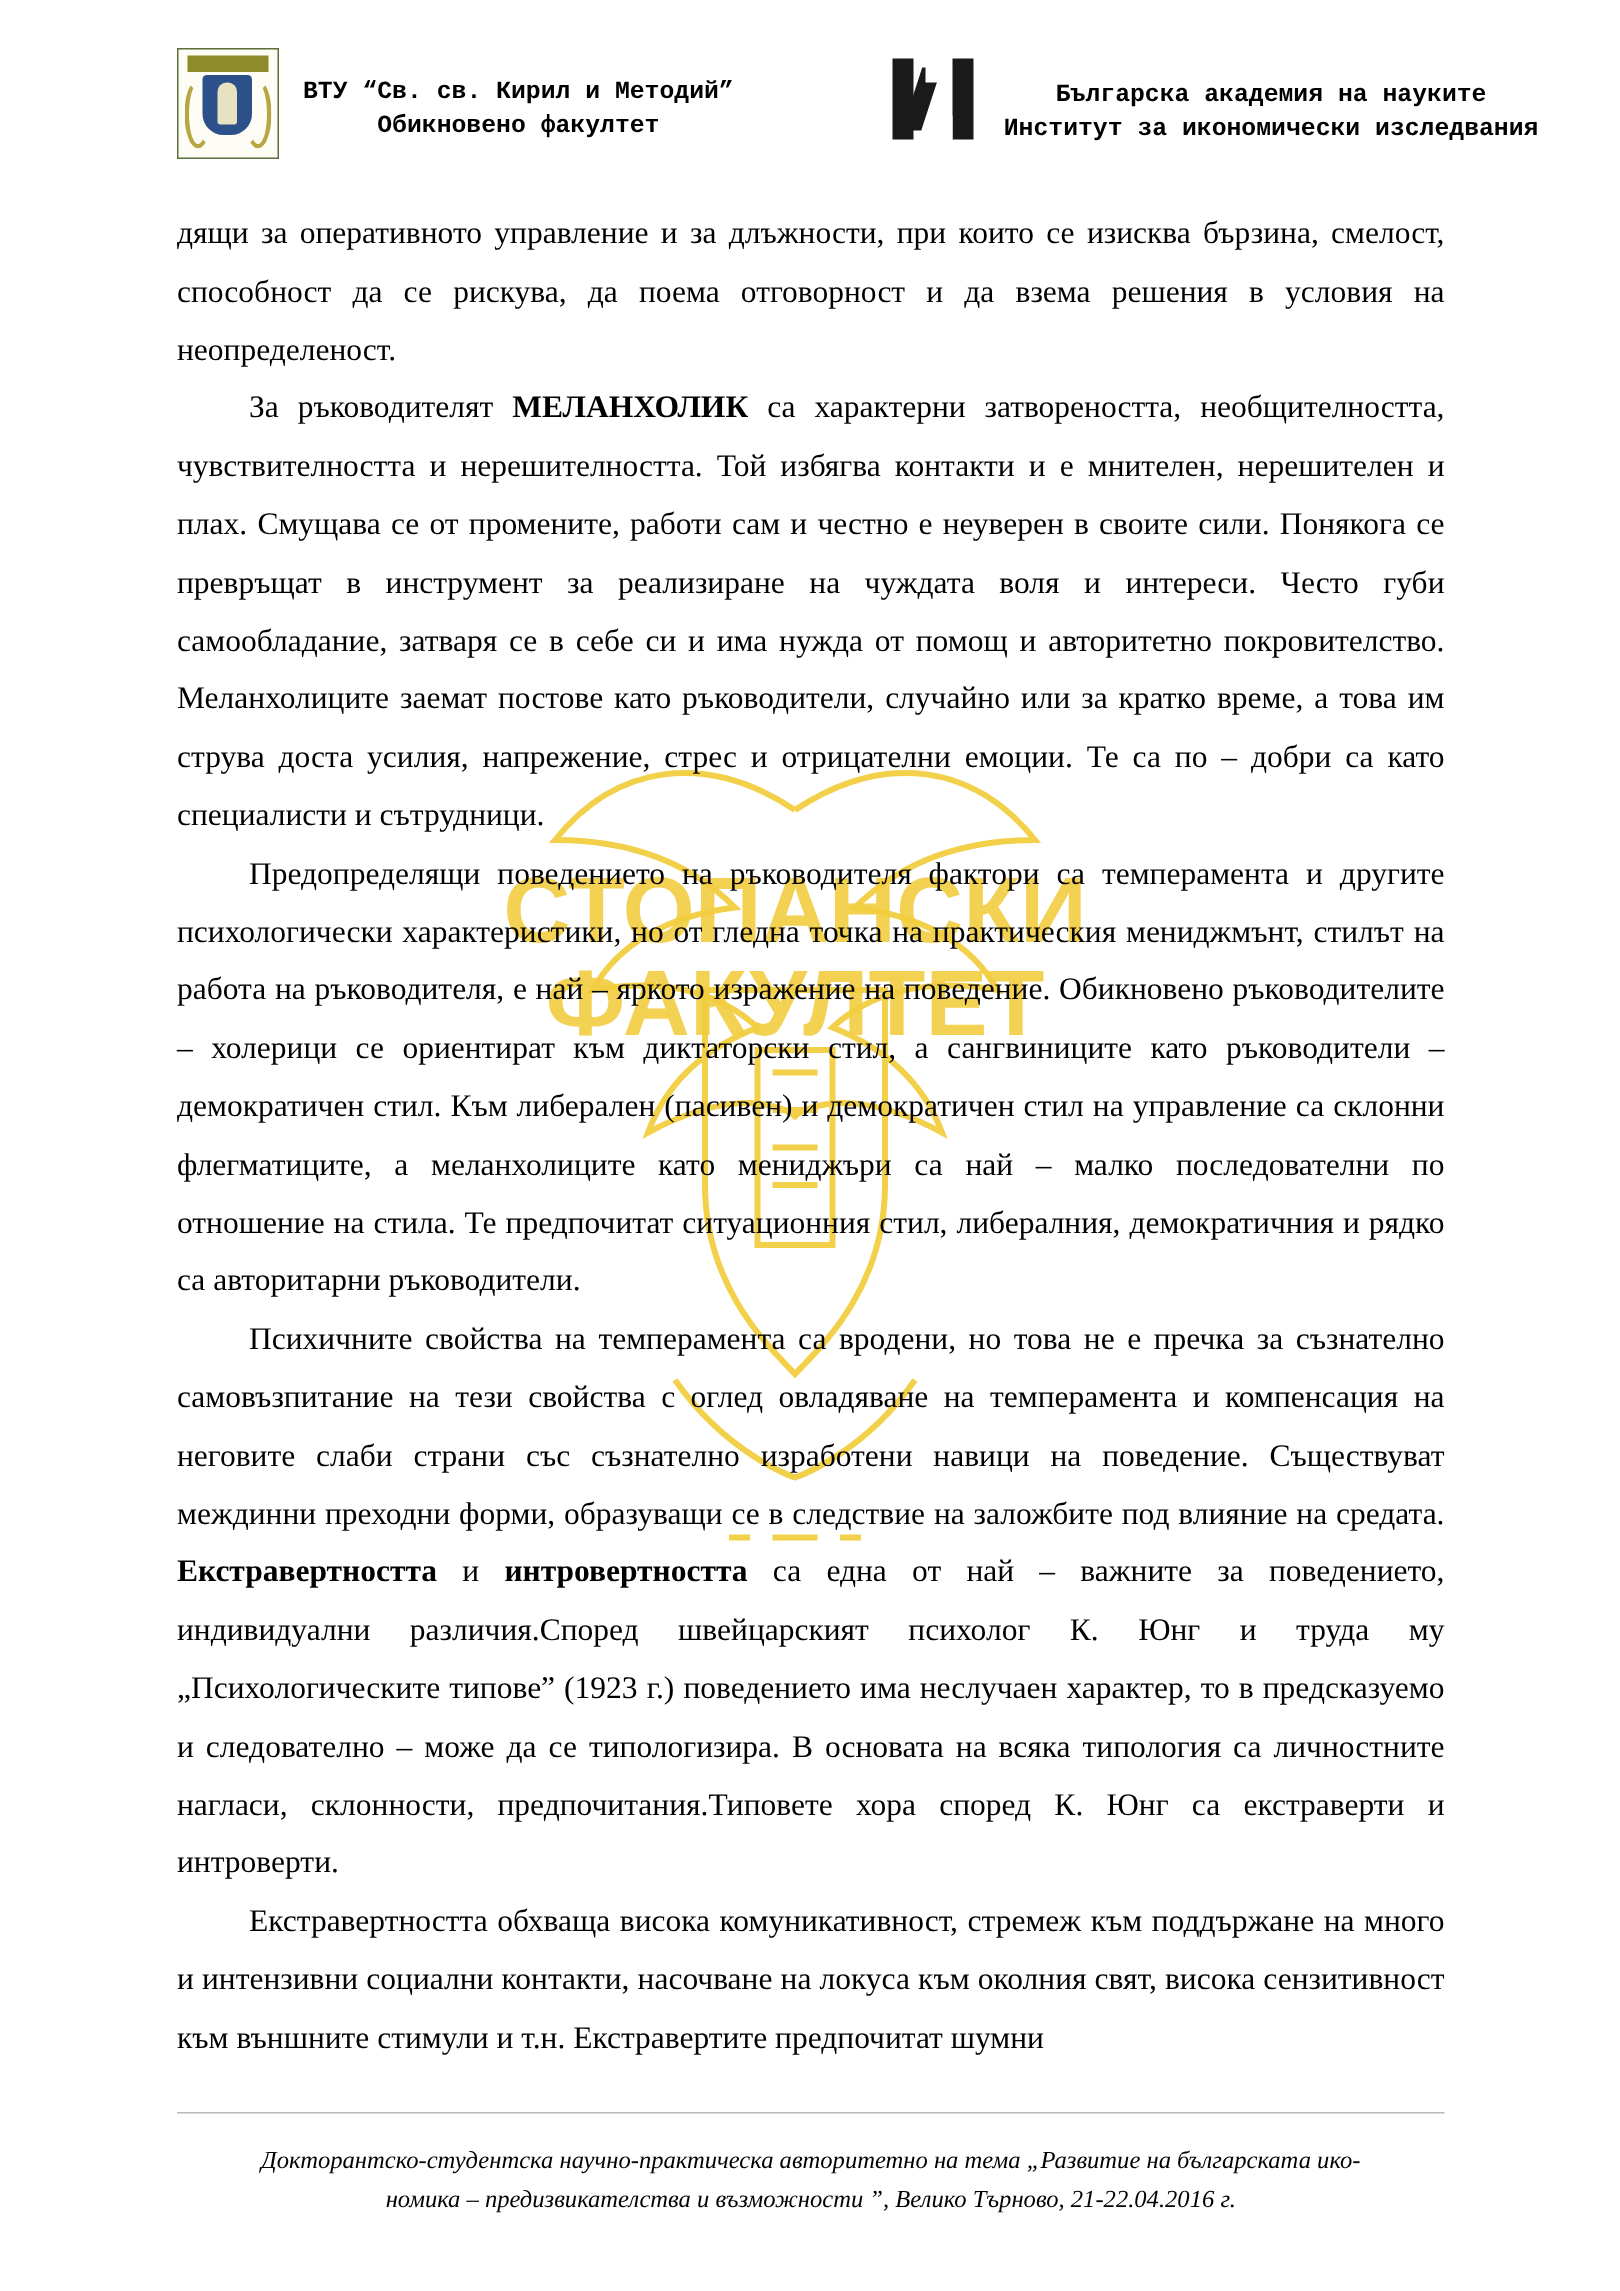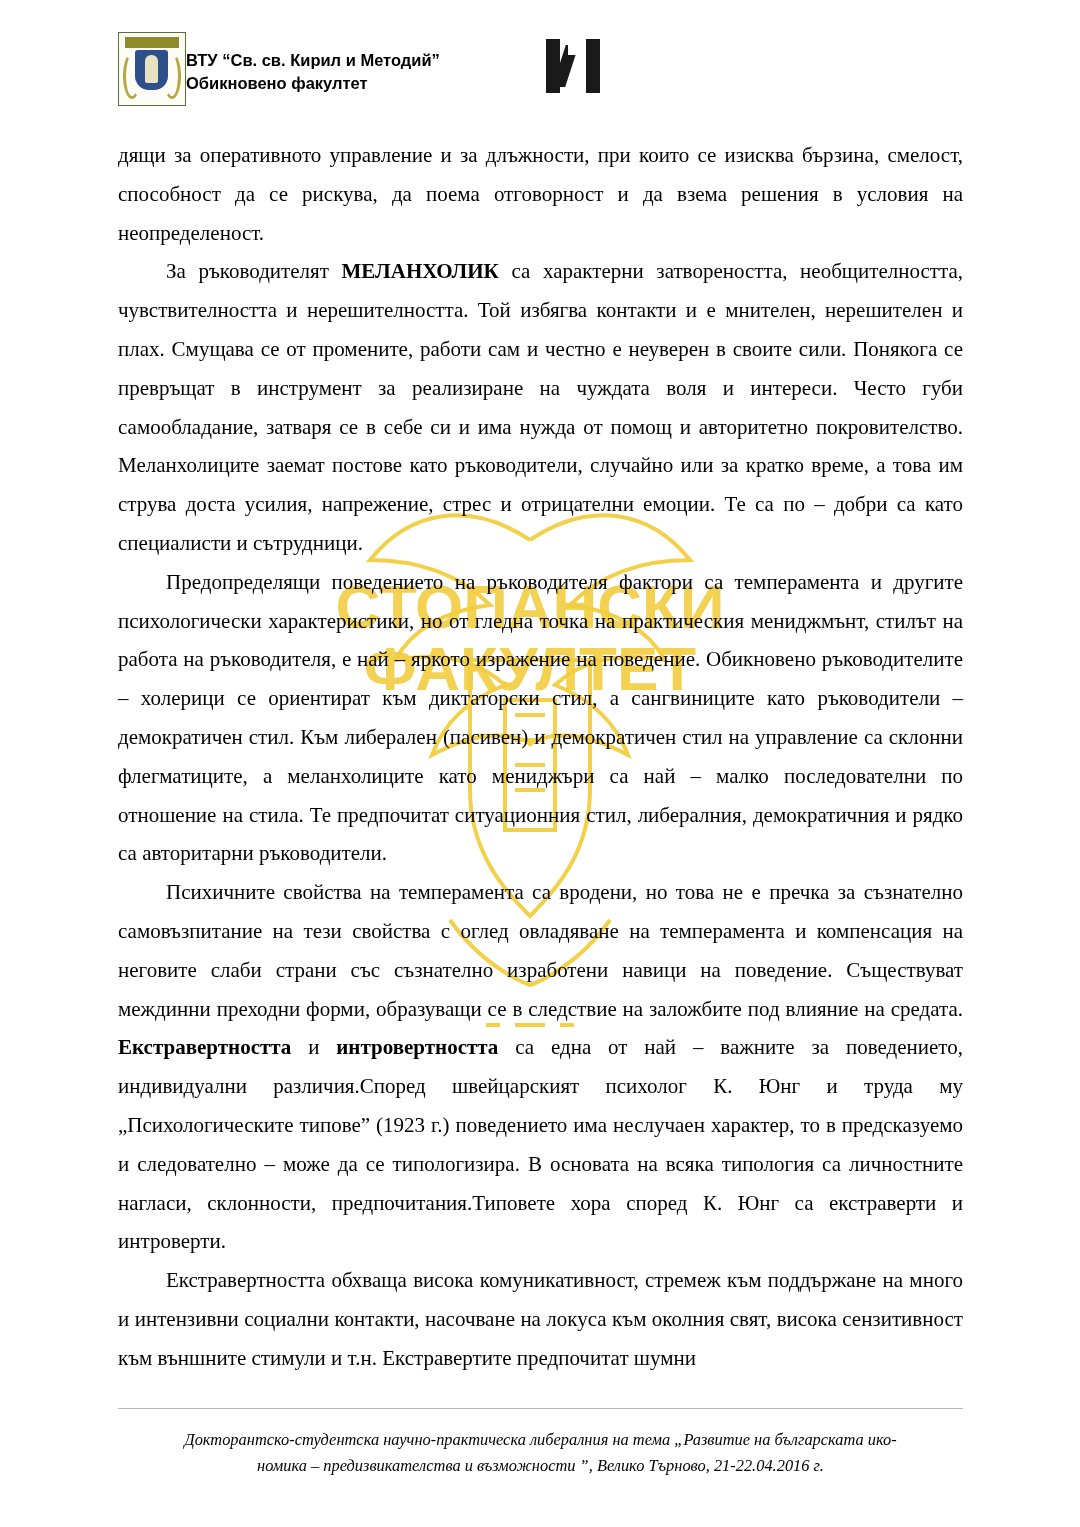--- a/index.html
+++ b/index.html
@@ -106,26 +106,28 @@
     background: #ffffff;
   }
   .ban-logo .notch2 {
     position: absolute;
     right: 18px; bottom: 4px;
     width: 12px; height: 16px;
     background: #ffffff;
   }
 
   .header-text {
-    font-family: Liberation Sans, sans-serif;
+    margin-left: 16px;
+    font-family: Liberation Mono, monospace;
     font-weight: bold;
     font-size: 16.5px;
     line-height: 1.42;
     padding-top: 17px;
     white-space: nowrap;
+    text-align: center;
   }
   .header-block.right .header-text { padding-top: 19px; }
 
   
   .watermark {
     position: absolute;
     left: 300px;
     top: 360px;
     width: 460px;
     height: 760px;
@@ -197,20 +199,22 @@
 
     <div class="header-block right">
       <div class="ban-logo">
         <div class="bar-left"></div>
         <div class="bar-diag"></div>
         <div class="bar-right"></div>
         <div class="notch"></div>
         <div class="notch2"></div>
       </div>
       <div class="header-text">
+        <div>Българска академия на науките</div>
+        <div>Институт за икономически изследвания</div>
       </div>
     </div>
 
   </div>
 
   <svg class="watermark" viewBox="0 0 460 760">
     <g fill="none" stroke="#f0c41e" stroke-width="4" opacity="0.95">
 
       <path d="M230 180 C170 140 110 150 70 200 C120 200 160 215 190 245 C150 250 115 265 95 300 C140 292 178 300 205 325 C172 338 145 360 132 395 C175 372 210 370 232 385"></path>
       <path d="M230 180 C290 140 350 150 390 200 C340 200 300 215 270 245 C310 250 345 265 365 300 C320 292 282 300 255 325 C288 338 315 360 328 395 C285 372 250 370 228 385"></path>
@@ -233,17 +237,17 @@
   <div class="content" id="doc-content">
       <p><span>дящи за оперативното управление и за длъжности, при които се изисква бързина, смелост, способност да се рискува, да поема отговорност и да взема решения в условия на неопределеност.</span></p>
       <p class="indent"><span>За ръководителят </span><span class="b">МЕЛАНХОЛИК</span><span> са характерни затвореността, необщителността, чувствителността и нерешителността. Той избягва контакти и е мнителен, нерешителен и плах. Смущава се от промените, работи сам и честно е неуверен в своите сили. Понякога се превръщат в инструмент за реализиране на чуждата воля и интереси. Често губи самообладание, затваря се в себе си и има нужда от помощ и авторитетно покровителство. Меланхолиците заемат постове като ръководители, случайно или за кратко време, а това им струва доста усилия, напрежение, стрес и отрицателни емоции. Те са по – добри са като специалисти и сътрудници.</span></p>
       <p class="indent"><span>Предопределящи поведението на ръководителя фактори са темперамента и другите психологически характеристики, но от гледна точка на практическия мениджмънт, стилът на работа на ръководителя, е най – яркото изражение на поведение. Обикновено ръководителите – холерици се ориентират към диктаторски стил, а сангвиниците като ръководители – демократичен стил. Към либерален (пасивен) и демократичен стил на управление са склонни флегматиците, а меланхолиците като мениджъри са най – малко последователни по отношение на стила. Те предпочитат ситуационния стил, либералния, демократичния и рядко са авторитарни ръководители.</span></p>
       <p class="indent"><span>Психичните свойства на темперамента са вродени, но това не е пречка за съзнателно самовъзпитание на тези свойства с оглед овладяване на темперамента и компенсация на неговите слаби страни със съзнателно изработени навици на поведение. Съществуват междинни преходни форми, образуващи се в следствие на заложбите под влияние на средата. </span><span class="b">Екстравертността</span><span> и </span><span class="b">интровертността</span><span> са една от най – важните за поведението, индивидуални различия.Според швейцарският психолог К. Юнг и труда му „Психологическите типове” (1923 г.) поведението има неслучаен характер, то в предсказуемо и следователно – може да се типологизира. В основата на всяка типология са личностните нагласи, склонности, предпочитания.Типовете хора според К. Юнг са екстраверти и интроверти.</span></p>
       <p class="indent"><span>Екстравертността обхваща висока комуникативност, стремеж към поддържане на много и интензивни социални контакти, насочване на локуса към околния свят, висока сензитивност към външните стимули и т.н. Екстравертите предпочитат шумни</span></p>
     </div>
 
   <div class="footer-rule"></div>
   <div class="footer">
-    <div>Докторантско-студентска научно-практическа либералния на тема „Развитие  на българската ико-</div>
+    <div>Докторантско-студентска научно-практическа авторитетно на тема „Развитие  на българската ико-</div>
     <div>номика – предизвикателства и възможности ”, Велико Търново, 21-22.04.2016 г.</div>
   </div>
 
 </div>
 
 </body></html>

